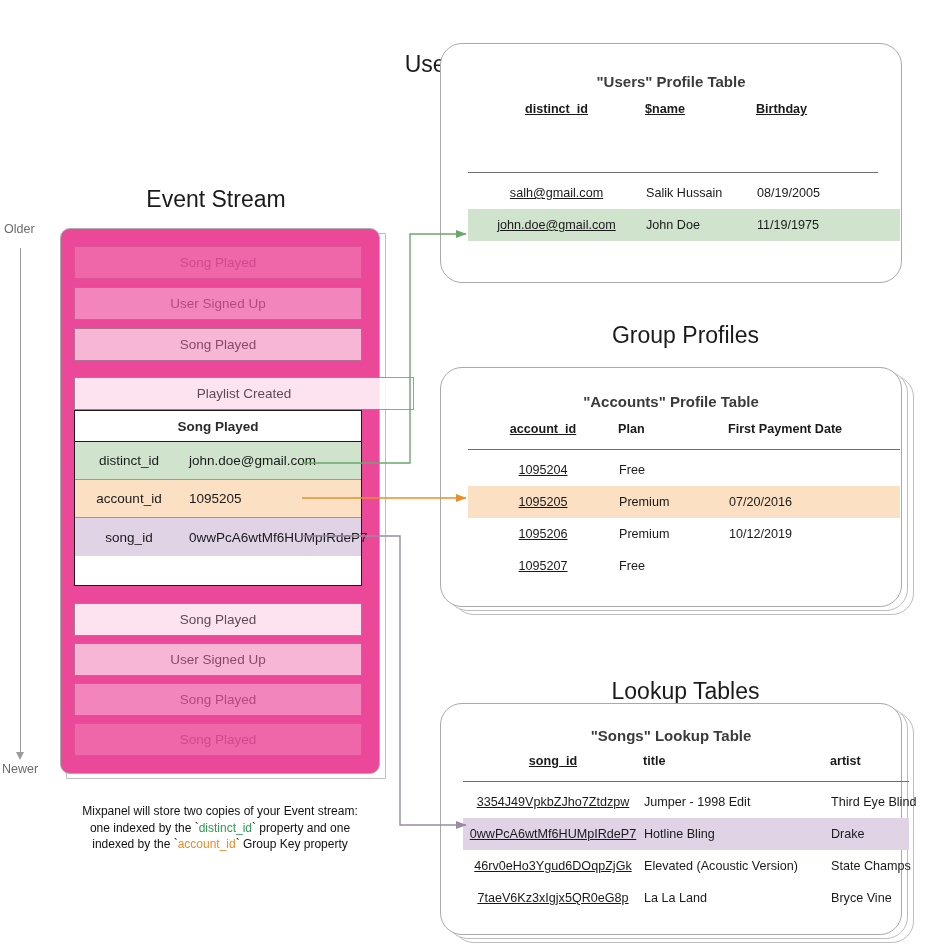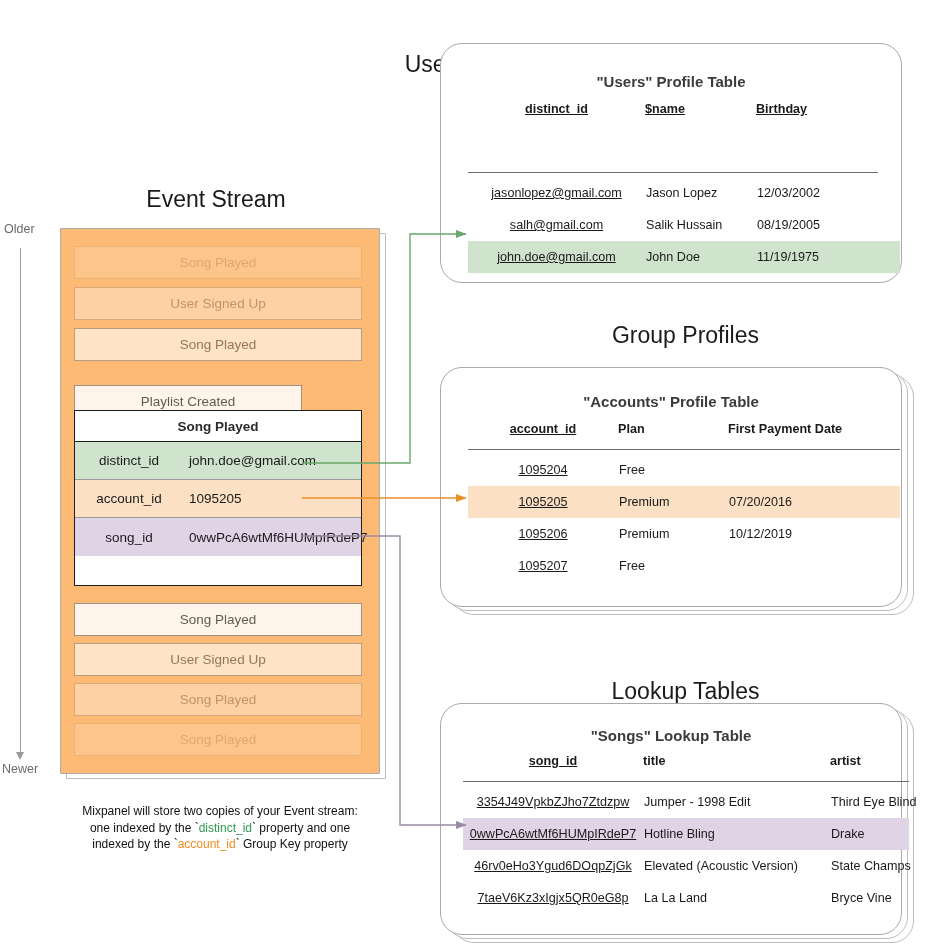--- a/index.html
+++ b/index.html
@@ -11,21 +11,21 @@
   .sec-title{font-size:23px;color:#1a1a1a;text-align:center;white-space:nowrap;}
 
   
   .axis-label{font-size:12.5px;color:#6b6b6b;}
   .axis-line{width:1px;background:#9b9b9b;}
   .axis-arrow{width:0;height:0;border-left:4.5px solid transparent;
               border-right:4.5px solid transparent;border-top:8px solid #9b9b9b;}
 
   
   .stream-shadow{border:1.6px solid #bdbdbd;background:#fff;border-radius:1px;}
-  .stream-card{border:1.6px solid #adadad;background:#fdba74;border-radius:1px;}
+  .stream-card{border:1.6px solid #adadad;background:#ec4899;border-radius:10px;}
   .evt{box-sizing:border-box;border:1px solid #8c8c8c;background:#fff;
        display:flex;align-items:center;justify-content:center;
        font-size:13.5px;color:#4a4a4a;}
   .evt.f1{opacity:.85;} .evt.f2{opacity:.60;}
   .evt.f3{opacity:.34;} .evt.f4{opacity:.16;}
 
   
   .sel-card{box-sizing:border-box;border:1.6px solid #1c1c1c;background:#fff;}
   .sel-head{height:31px;display:flex;align-items:center;justify-content:center;
             font-size:13.5px;font-weight:bold;color:#2b2b2b;
@@ -75,21 +75,21 @@
 <div class="abs axis-line" style="left:20px;top:248px;height:506px;"></div>
 <div class="abs axis-arrow" style="left:15.5px;top:752px;"></div>
 <div class="abs axis-label" style="left:2px;top:762px;">Newer</div>
 
 <div class="abs stream-shadow" style="left:66px;top:233px;width:318px;height:544px;"></div>
 <div class="abs stream-card" style="left:60px;top:228px;width:318px;height:544px;">
 
   <div class="evt f4 abs" style="left:13px;top:17px;width:288px;height:33px;">Song Played</div>
   <div class="evt f3 abs" style="left:13px;top:58px;width:288px;height:33px;">User Signed Up</div>
   <div class="evt f2 abs" style="left:13px;top:99px;width:288px;height:33px;">Song Played</div>
-  <div class="evt f1 abs" style="left:13px;top:156px;width:228px;height:33px;text-align:center;">Playlist Created</div>
+  <div class="evt f1 abs" style="left:13px;top:148px;width:340px;height:33px;text-align:center;">Playlist Created</div>
 
   <div class="sel-card abs" style="left:13px;top:181px;width:288px;height:176px;">
     <div class="sel-head">Song Played</div>
 
     <div class="prop" style="background:#cfe3cd;">
       <span class="k">distinct_id</span>
       <span class="v">john.doe@gmail.com</span>
     </div>
 
     <div class="prop" style="background:#fbe0c4;">
@@ -135,25 +135,20 @@
   </table>
   <div class="hdr-rule abs" style="left:27px;top:128px;width:410px;"></div>
 
   <table class="dt abs" style="left:27px;top:133px;width:432px;">
     <colgroup>
         <col style="width:177px">
         <col style="width:111px">
         <col style="width:144px">
       </colgroup>
     <tbody>
-      <tr>
-        <td class="idcell"><span>jasonlopez@gmail.com</span></td>
-        <td>Jason Lopez</td>
-        <td>12/03/2002</td>
-      </tr>
       <tr>
         <td class="idcell"><span>salh@gmail.com</span></td>
         <td>Salik Hussain</td>
         <td>08/19/2005</td>
       </tr>
       <tr style="background:#cfe3cd;">
         <td class="idcell"><span>john.doe@gmail.com</span></td>
         <td>John Doe</td>
         <td>11/19/1975</td>
       </tr>

